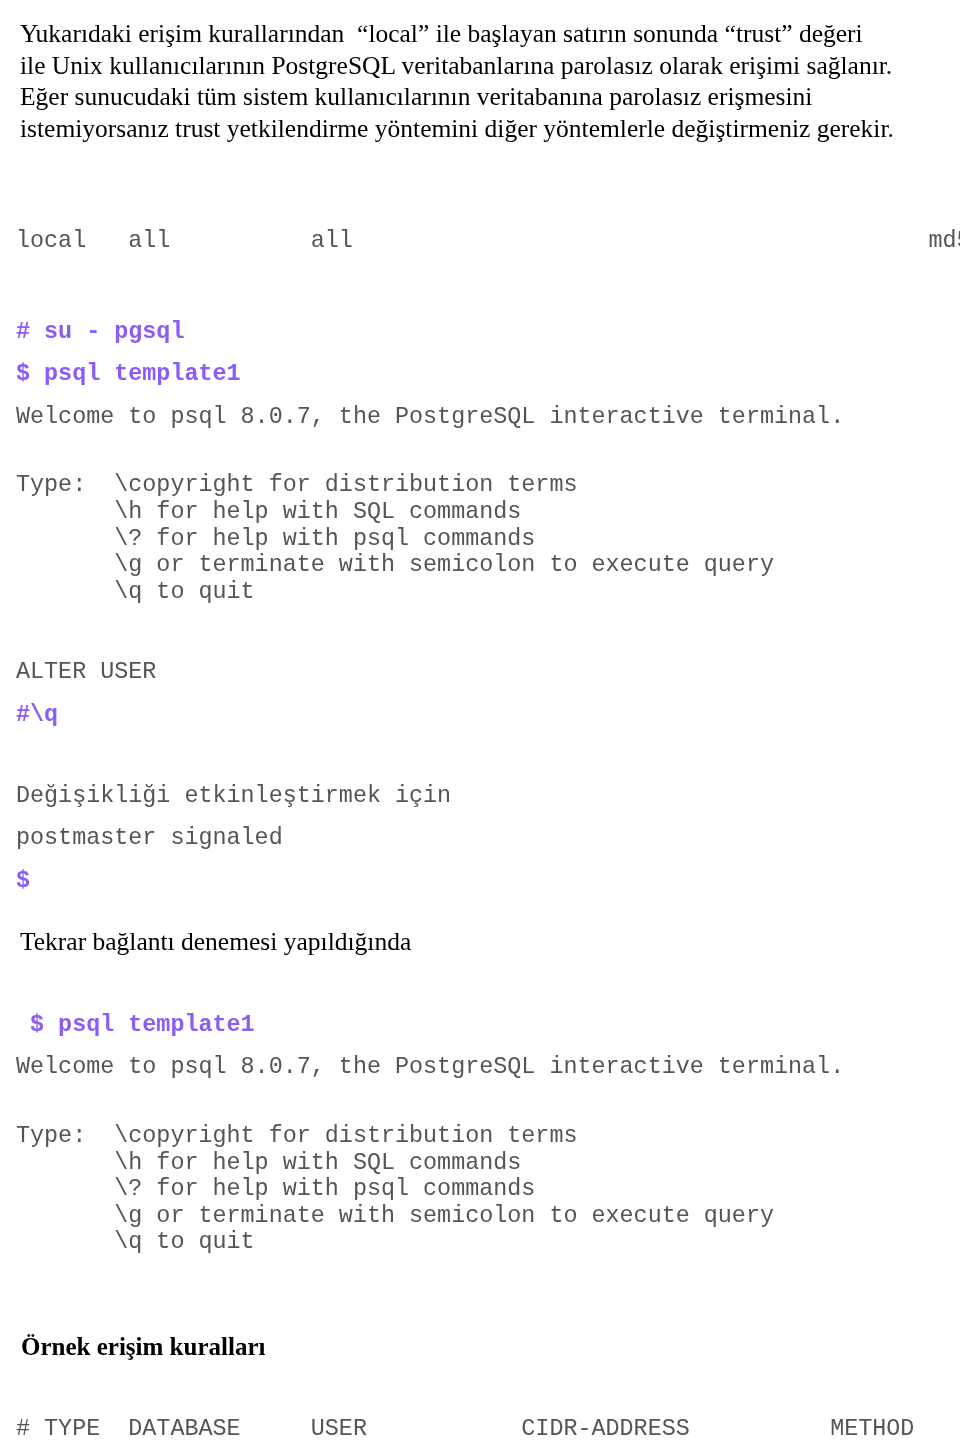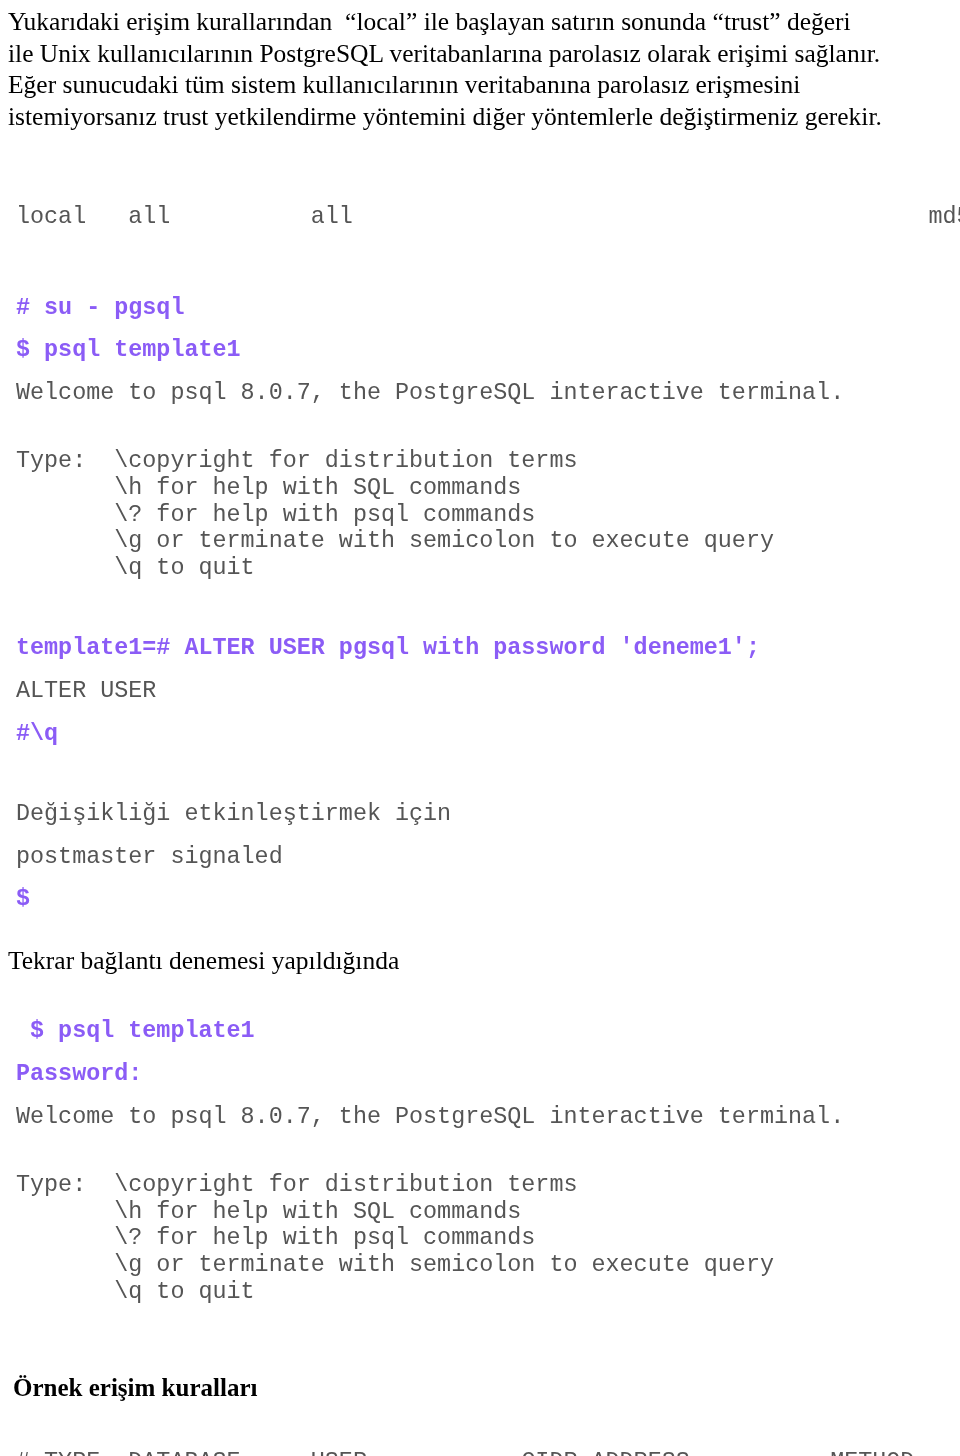--- a/index.html
+++ b/index.html
@@ -20,33 +20,33 @@
     height: 1456px;
     padding: 0;
     box-sizing: border-box;
   }
   
   .prose {
     font-family: "Liberation Serif", "DejaVu Serif", serif;
     font-size: 25.5px;
     line-height: 31.5px;
     color: #000000;
-    margin: 4px;
+    margin: 16px;
     padding: 16px 6px 0 4px;
     text-align: left;
     white-space: pre-wrap;
   }
   .prose.block-1 { padding-top: 2px; }
   .heading {
     font-family: "Liberation Serif", "DejaVu Serif", serif;
     font-weight: bold;
     font-size: 25px;
     line-height: 30px;
     color: #000000;
-    margin: 8px;
+    margin: 16px;
     padding-left: 5px;
   }
   
   .mono {
     font-family: "Liberation Mono", "DejaVu Sans Mono", monospace;
     font-size: 23.4px;
     line-height: 26.6px;
     letter-spacing: 0px;
     white-space: pre;
     margin: 16px;
@@ -90,36 +90,34 @@
   <div class="spacer-sm"></div>
 
   <pre class="mono">Type:  \copyright for distribution terms
        \h for help with SQL commands
        \? for help with psql commands
        \g or terminate with semicolon to execute query
        \q to quit</pre>
 
   <div class="spacer-md"></div>
 
-  <pre class="mono bold">template1=# ALTER USER pgsql with password 'deneme1';</pre>
   <pre class="mono">ALTER USER</pre>
   <pre class="mono bold">#\q</pre>
 
   <div class="spacer-md"></div>
 
   <pre class="mono">Değişikliği etkinleştirmek için</pre>
   <pre class="mono">postmaster signaled</pre>
   <pre class="mono bold">$</pre>
 
   <p class="prose">Tekrar bağlantı denemesi yapıldığında</p>
 
   <div class="spacer-md"></div>
 
   <pre class="mono bold"> $ psql template1</pre>
-  <pre class="mono bold">Password:</pre>
   <pre class="mono">Welcome to psql 8.0.7, the PostgreSQL interactive terminal.</pre>
 
   <div class="spacer-sm"></div>
 
   <pre class="mono">Type:  \copyright for distribution terms
        \h for help with SQL commands
        \? for help with psql commands
        \g or terminate with semicolon to execute query
        \q to quit</pre>
 

